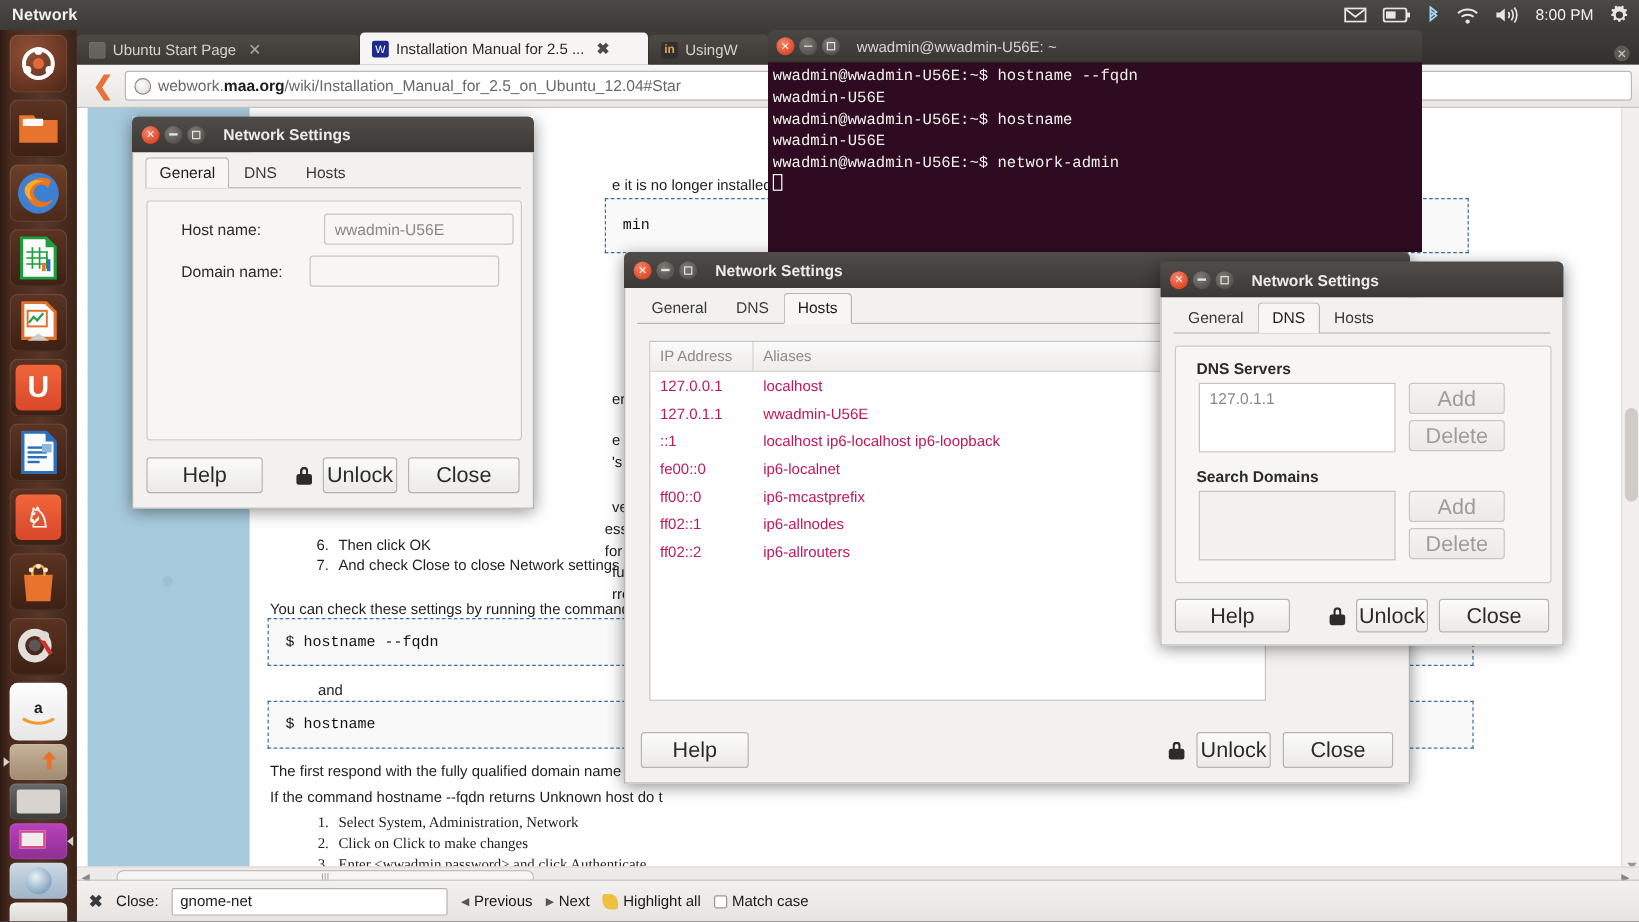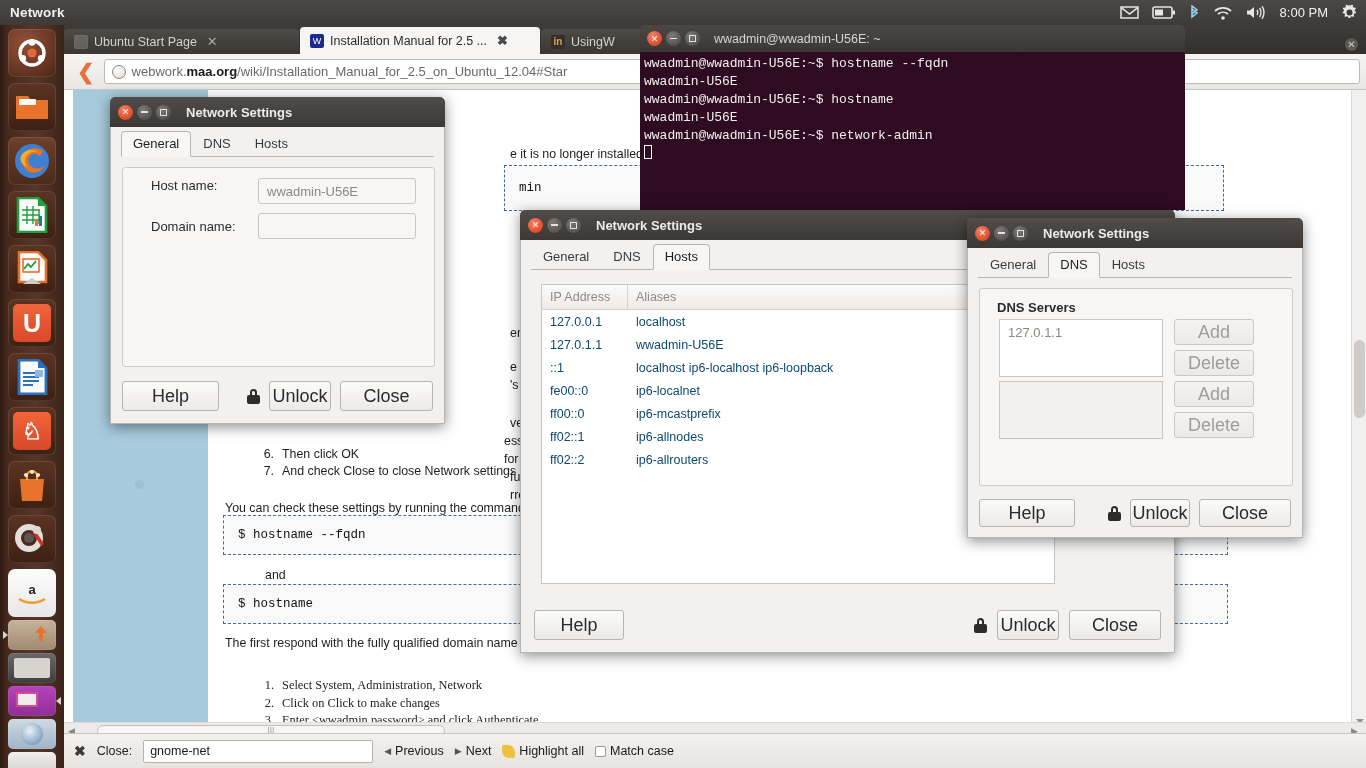--- a/index.html
+++ b/index.html
@@ -227,21 +227,21 @@
   .lock-body { position: absolute; bottom: 0; left: 0; width: 13px; height: 9px; background: #2f2b28; border-radius: 2px; }
   .lock-shackle { position: absolute; top: 0; left: 3px; width: 7px; height: 7px;
                   border: 2px solid #2f2b28; border-bottom: none; border-radius: 4px 4px 0 0; }
 
   
   .listview { background: #fff; border: 1px solid #c9c5c1; overflow: hidden; }
   .lv-head { display: flex; height: 25px; background: linear-gradient(to bottom,#fafafa,#eeecea);
              border-bottom: 1px solid #d6d2ce; }
   .lv-th { font-size: 12.5px; color: #8d8985; display: flex; align-items: center; padding: 0 8px;
            border-right: 1px solid #d6d2ce; }
-  .lv-row { display: flex; height: 23px; align-items: center; font-size: 12.5px; color: #0c4a6e; }
+  .lv-row { display: flex; height: 23px; align-items: center; font-size: 12.5px; color: #be185d; }
   .lv-c1 { width: 86px; padding-left: 8px; }
   .lv-c2 { padding-left: 8px; }
 
   .textbox { background: #fff; border: 1px solid #c9c5c1; font-size: 13px; color: #8b8783;
              padding: 5px 8px; }
   .textbox.empty { background: #f2f1f0; }
 </style>
 </head>
 <body>
 
@@ -316,20 +316,21 @@
           <span>$ hostname --fqdn</span>
         </div>
 
         <span class="pb-line" style="left:17px; top:478px;margin-left:40px;">and</span>
 
         <div class="codebox" style="left:15px; top:494px; width:1005px; height:40px;">
           <span>$ hostname</span>
         </div>
 
         <span class="pb-line" style="left:17px; top:546px;">The first respond with the fully qualified domain name and the</span>
+        <span class="pb-line" style="left:17px; top:567px;">If the command hostname --fqdn returns Unknown host do t</span>
 
         <div class="olist" style="left:40px; top:588px;font-family:Liberation Serif, serif;">
           <div><span class="oli-num">1.</span><span>Select System, Administration, Network</span></div>
           <div><span class="oli-num">2.</span><span>Click on Click to make changes</span></div>
           <div><span class="oli-num">3.</span><span>Enter &lt;wwadmin password&gt; and click Authenticate</span></div>
           <div><span class="oli-num">4.</span><span>Click on Hosts</span></div>
 
         </div>
       </div>
 
@@ -472,21 +473,21 @@
     </div>
     <div class="win-body" style="height:297px; position:relative;">
       <div class="tabs">
         <span class="tab sel">General</span>
         <span class="tab">DNS</span>
         <span class="tab">Hosts</span>
       </div>
       <div class="tab-underline" style="margin:0 10px;"></div>
 
       <div class="frame" style="position:absolute; left:11px; top:40px; width:313px; height:200px;">
-        <div style="display:flex;margin:10px 0 0 28px;">
+        <div style="display:flex;align-items:center;margin:10px 0 0 28px;gap:12px;">
           <span class="lbl" style="width:107px;">Host name:</span>
           <div class="entry" style="width:158px;height:26px;">
             <span>wwadmin-U56E</span>
           </div>
         </div>
         <div style="display:flex;align-items:center;margin:9px 0 0 28px;">
           <span class="lbl" style="width:107px;">Domain name:</span>
           <div class="entry" style="width:158px;height:26px;">
             <span></span>
           </div>
@@ -530,20 +531,21 @@
         <div class="grp-title" style="margin:11px 0 0 17px;">DNS Servers</div>
         <div style="display:flex;align-items:flex-start;gap:11px;margin:4px 0 0 19px;">
           <div class="textbox" style="width:164px;height:58px;">
             <span>127.0.1.1</span>
           </div>
           <div style="display:flex;flex-direction:column;gap:5px;">
             <div class="btn dim" style="width:80px;height:26px;">Add</div>
             <div class="btn dim" style="width:80px;height:26px;">Delete</div>
           </div>
         </div>
+        <div class="grp-title" style="margin:13px 0 0 17px;">Search Domains</div>
         <div style="display:flex;align-items:flex-start;gap:11px;margin:4px 0 0 19px;">
           <div class="textbox empty" style="width:164px;height:58px;">
             <span></span>
           </div>
           <div style="display:flex;flex-direction:column;gap:5px;">
             <div class="btn dim" style="width:80px;height:26px;">Add</div>
             <div class="btn dim" style="width:80px;height:26px;">Delete</div>
           </div>
         </div>
       </div>

